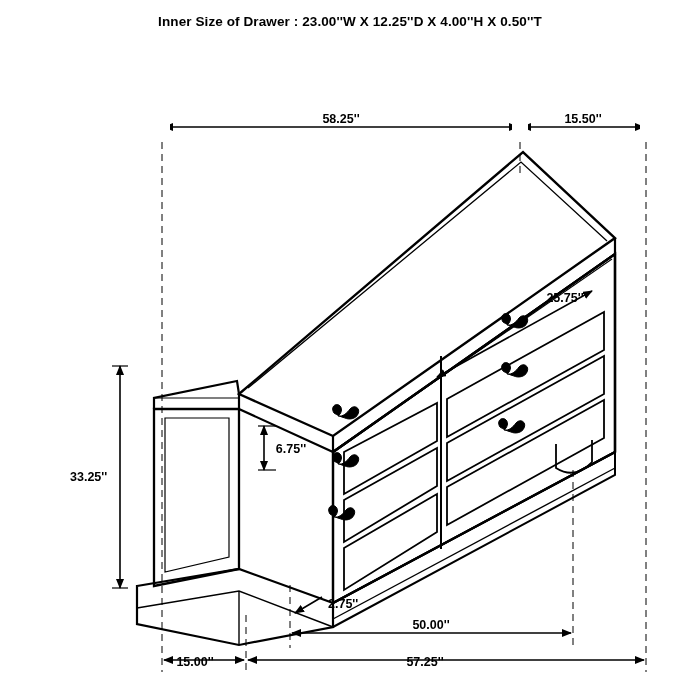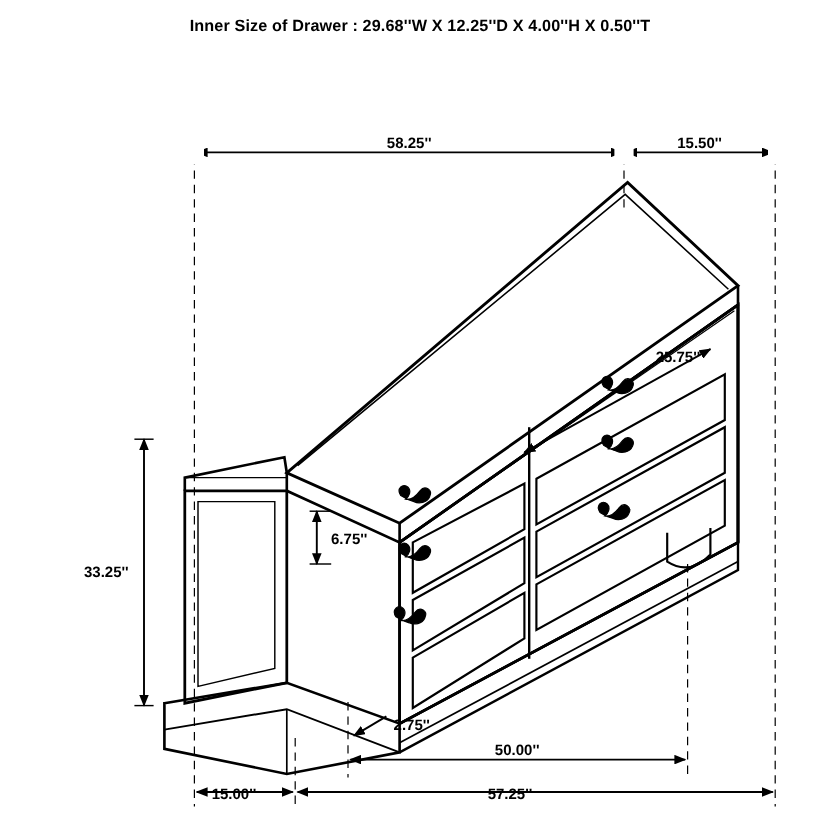--- a/index.html
+++ b/index.html
@@ -42,21 +42,21 @@
     font-size: 12.5px;
     font-weight: bold;
     fill: #000000;
   }
 </style>
 </head>
 <body>
 
 <div id="stage">
 
-  <div id="title">Inner Size of Drawer : 29.68''W X 12.25''D X 4.00''H X 0.50''T</div>
+  <div id="title">Inner Size of Drawer : 23.00''W X 12.25''D X 4.00''H X 0.50''T</div>
 
   <svg class="diagram" viewBox="0 0 700 700">
     <defs>
       <marker id="arrEnd" markerWidth="10" markerHeight="8" refX="9" refY="4" orient="auto" markerUnits="userSpaceOnUse">
         <path d="M0,0 L10,4 L0,8 z" fill="#000"></path>
       </marker>
       <marker id="arrStart" markerWidth="10" markerHeight="8" refX="1" refY="4" orient="auto" markerUnits="userSpaceOnUse">
         <path d="M10,0 L0,4 L10,8 z" fill="#000"></path>
       </marker>
     </defs>

